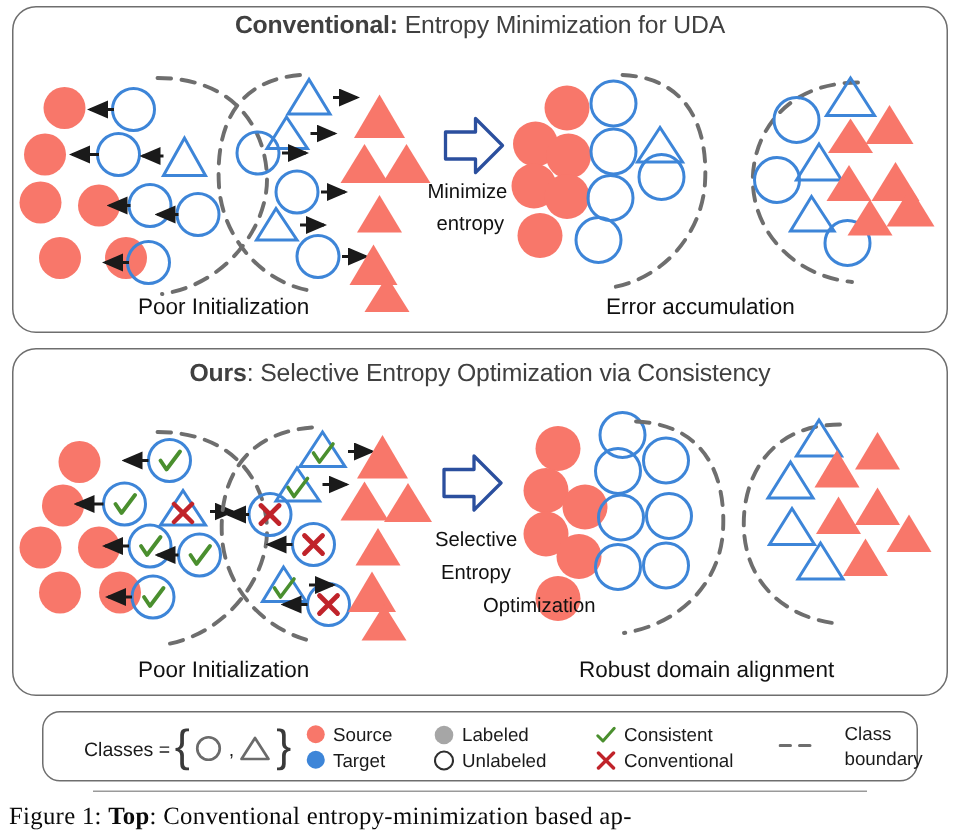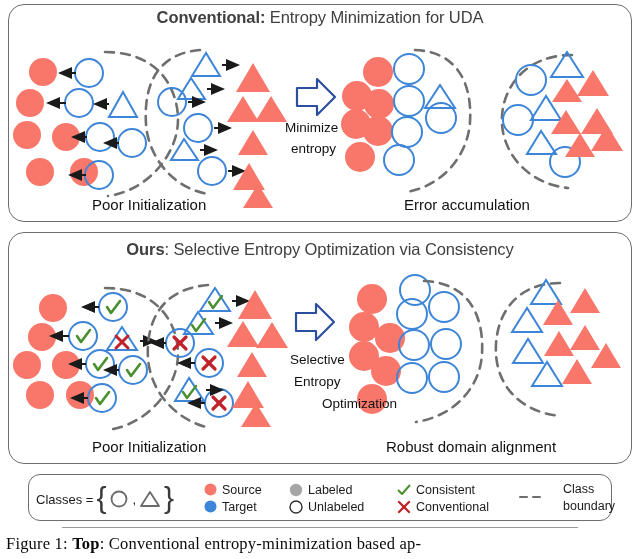--- a/index.html
+++ b/index.html
@@ -53,21 +53,21 @@
   .caption{
     position:absolute;left:6px;top:534px;width:628px;
     font-family:"Liberation Serif", serif;
     font-size:16.5px;
     color:#0a0a0a;
     text-align:justify;
     letter-spacing:0.2px;
     white-space:nowrap;
   }
   .caption b{font-weight:bold;}
-  .lg-classes{position:absolute;left:7px;top:14px;font-size:13px;display:flex;align-items:center;gap:3px;}
+  .lg-classes{position:absolute;left:27px;top:14px;font-size:13px;display:flex;align-items:center;gap:3px;}
   .brace{font-size:30px;line-height:0;font-weight:300;color:#3a3a3a;position:relative;top:-1px;}
   .lg-col{position:absolute;top:6px;}
   .lg-item{display:flex;align-items:center;gap:5px;height:17px;font-size:12.5px;}
   .lg-item .sw{width:14px;display:flex;justify-content:center;align-items:center;}
 </style>
 </head>
 <body>
 
 <div class="fig">
 

